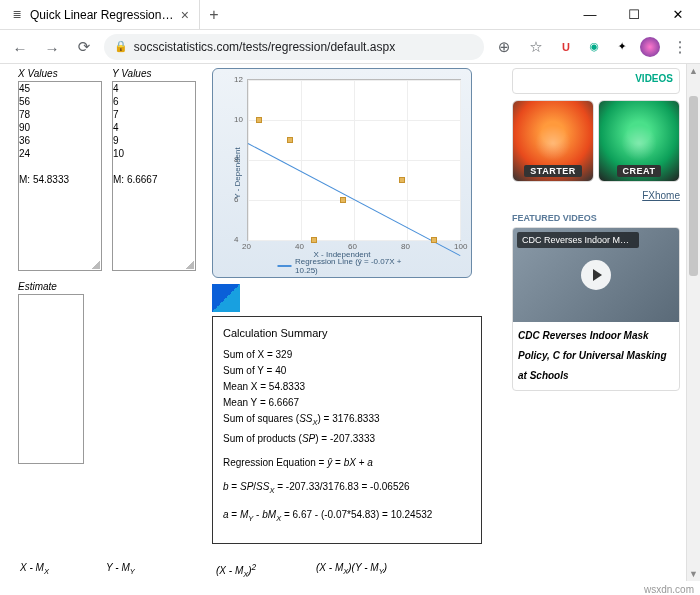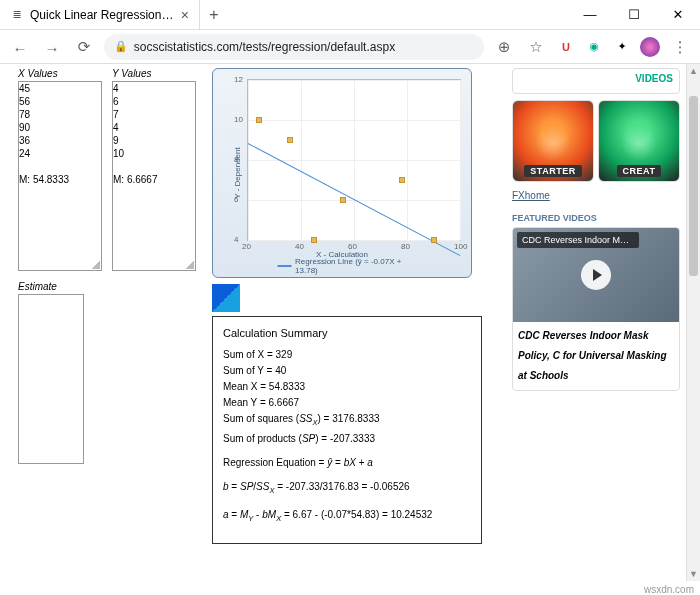--- a/index.html
+++ b/index.html
@@ -46,21 +46,21 @@
 .footrow span:nth-child(2){ width: 110px; }
 .footrow span:nth-child(3){ width: 100px; }
 .sidebar { width: 178px; padding: 4px 6px 0 4px; font-size: 10px; }
 .ad1 { height: 26px; border: 1px solid #ddd; border-radius: 4px; text-align: right; padding: 4px 6px; color: #0a8; font-weight: bold; margin-bottom: 6px; }
 .mascots { display: flex; gap: 4px; margin-bottom: 4px; }
 .mascot { flex: 1; height: 82px; border: 1px solid #ddd; border-radius: 6px; display: flex; flex-direction: column; align-items: center; justify-content: flex-end; font-size: 9px; font-weight: bold; color: #fff; }
 .m1 { background: radial-gradient(circle at 50% 40%, #ff9a3c 18%, #e84a1c 60%, #333 100%); }
 .m2 { background: radial-gradient(circle at 50% 40%, #4ae08a 18%, #0da05a 60%, #222 100%); }
 .face { width: 44px; height: 40px; background: radial-gradient(circle at 50% 50%, rgba(255,255,255,.3), transparent 60%); border-radius: 50%; margin-bottom: 2px; position: relative; }
 .mascot .tag { background: #333; padding: 1px 6px; border-radius: 2px; margin-bottom: 4px; letter-spacing: 0.5px; }
-.adlink { display: block; text-align: left; text-decoration: underline; color: #3a5b7a; padding: 4px 0 8px 0; }
+.adlink { display: block; text-align: right; text-decoration: underline; color: #3a5b7a; padding: 4px 0 8px 0; }
 .featured { color: #5a7a99; font-weight: bold; padding: 4px 0; font-size: 9px; }
 .video { border: 1px solid #ddd; border-radius: 4px; overflow: hidden; }
 .vthumb { height: 94px; background: linear-gradient(135deg,#8a9aa8,#5a6a78); position: relative; }
 .vthumb .bar { position: absolute; top: 4px; left: 4px; right: 40px; background: rgba(0,0,0,.6); color: #fff; font-size: 9px; padding: 3px 5px; border-radius: 2px; white-space: nowrap; overflow: hidden; text-overflow: ellipsis; }
 .play { position: absolute; top: 50%; left: 50%; width: 30px; height: 30px; border-radius: 50%; background: rgba(255,255,255,.9); transform: translate(-50%,-50%); display: flex; align-items: center; justify-content: center; }
 .play::after { content: ""; border-left: 9px solid #333; border-top: 6px solid transparent; border-bottom: 6px solid transparent; margin-left: 2px; }
 .vtitle { font-size: 10px; font-weight: bold; padding: 4px 5px; line-height: 20px; font-style: italic; }
 .watermark { position: fixed; bottom: 0; right: 6px; font-size: 10px; color: #999; }
 .vscroll { width: 14px; background: #f1f1f1; border-left: 1px solid #e0e0e0; display: flex; flex-direction: column; }
 .vscroll .thumb { margin: 18px 2px 0 2px; height: 180px; background: #c6c6c6; border-radius: 3px; }
@@ -156,24 +156,24 @@
               <div class="tick" style="left: -14px; top: -5px;">12</div>
               <div class="rline" style="left: 0px; top: 63px; width: 239.767px; transform: rotate(27.8476deg);"></div>
               <div class="dot" style="left: 63.25px; top: 157px;"></div>
               <div class="dot" style="left: 92.4px; top: 117px;"></div>
               <div class="dot" style="left: 150.7px; top: 97px;"></div>
               <div class="dot" style="left: 182.5px; top: 157px;"></div>
               <div class="dot" style="left: 39.4px; top: 57px;"></div>
               <div class="dot" style="left: 7.6px; top: 37px;"></div>
             </div>
           <div class="ylabel">Y - Dependent</div>
-          <div class="xlabel">X - Calculation</div>
+          <div class="xlabel">X - Independent</div>
           <div class="legend">
               <span class="legline"></span>
-              <span>Regression Line (ŷ = -0.07X + 13.78)</span>
+              <span>Regression Line (ŷ = -0.07X + 10.25)</span>
             </div>
         </div>
         <div class="twc">
           <div class="twclogo"></div>
         </div>
         <div class="summary">
           <div class="hdr">Calculation Summary</div>
           <div>Sum of X = 329</div>
           <div>Sum of Y = 40</div>
           <div>Mean X = 54.8333</div>
@@ -183,20 +183,26 @@
           <div style="height:8px"></div>
           <div>Regression Equation = <i>ŷ</i> = <i>bX</i> + <i>a</i></div>
           <div style="height:8px"></div>
           <div><i>b</i> = <i>SP</i>/<i>SS<sub>X</sub></i> = -207.33/3176.83 = -0.06526</div>
           <div style="height:8px"></div>
           <div><i>a</i> = <i>M<sub>Y</sub></i> - <i>bM<sub>X</sub></i> = 6.67 - (-0.07*54.83) = 10.24532</div>
           <div style="height:8px"></div>
         </div>
       </div>
     </div>
+    <div class="footrow">
+      <span><i>X</i> - M<sub>X</sub></span>
+      <span><i>Y</i> - M<sub>Y</sub></span>
+      <span>(<i>X</i> - M<sub>X</sub>)<sup>2</sup></span>
+      <span>(<i>X</i> - M<sub>X</sub>)(<i>Y</i> - M<sub>Y</sub>)</span>
+    </div>
   </div>
 
   <div class="sidebar">
     <div class="ad1">VIDEOS</div>
     <div class="mascots">
       <div class="mascot m1">
           <div class="face"></div>
           <div class="tag">STARTER</div>
         </div>
       <div class="mascot m2">

